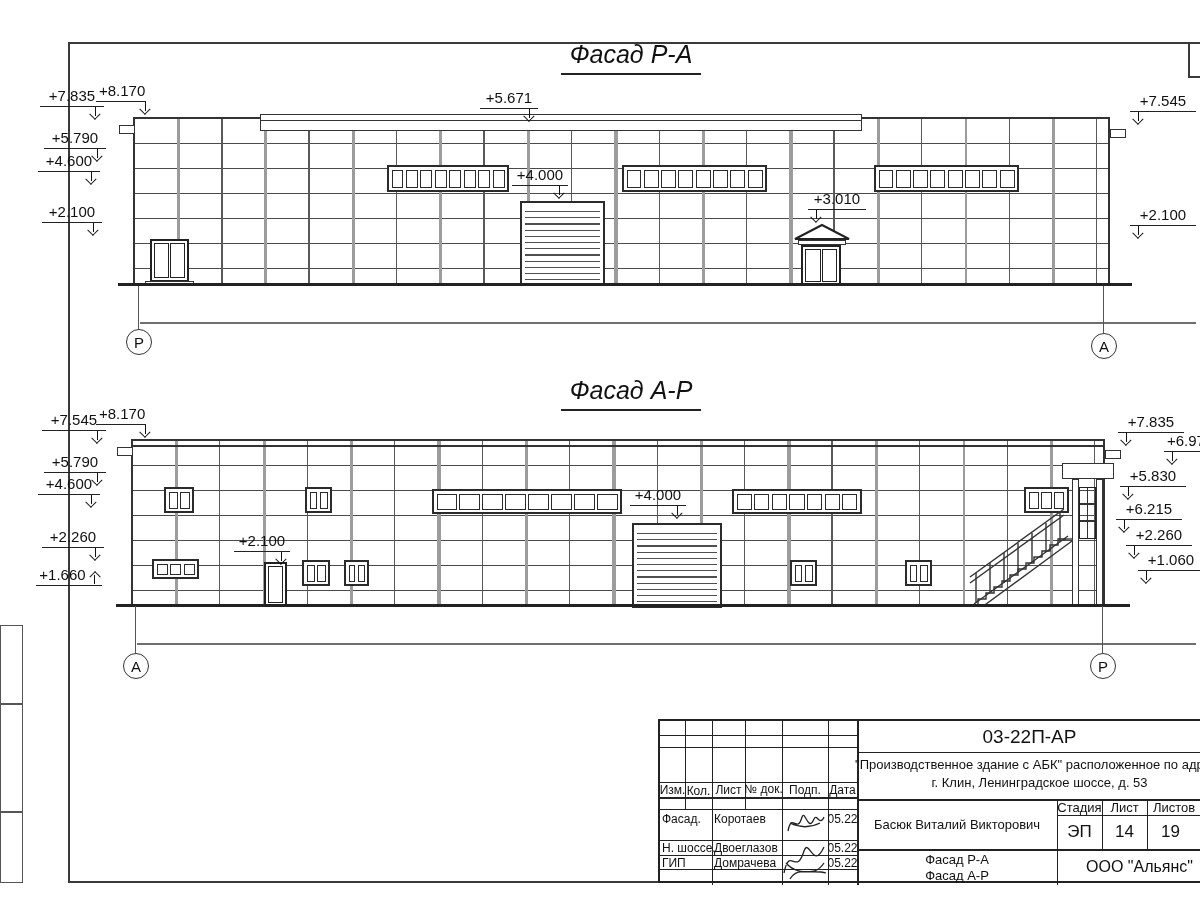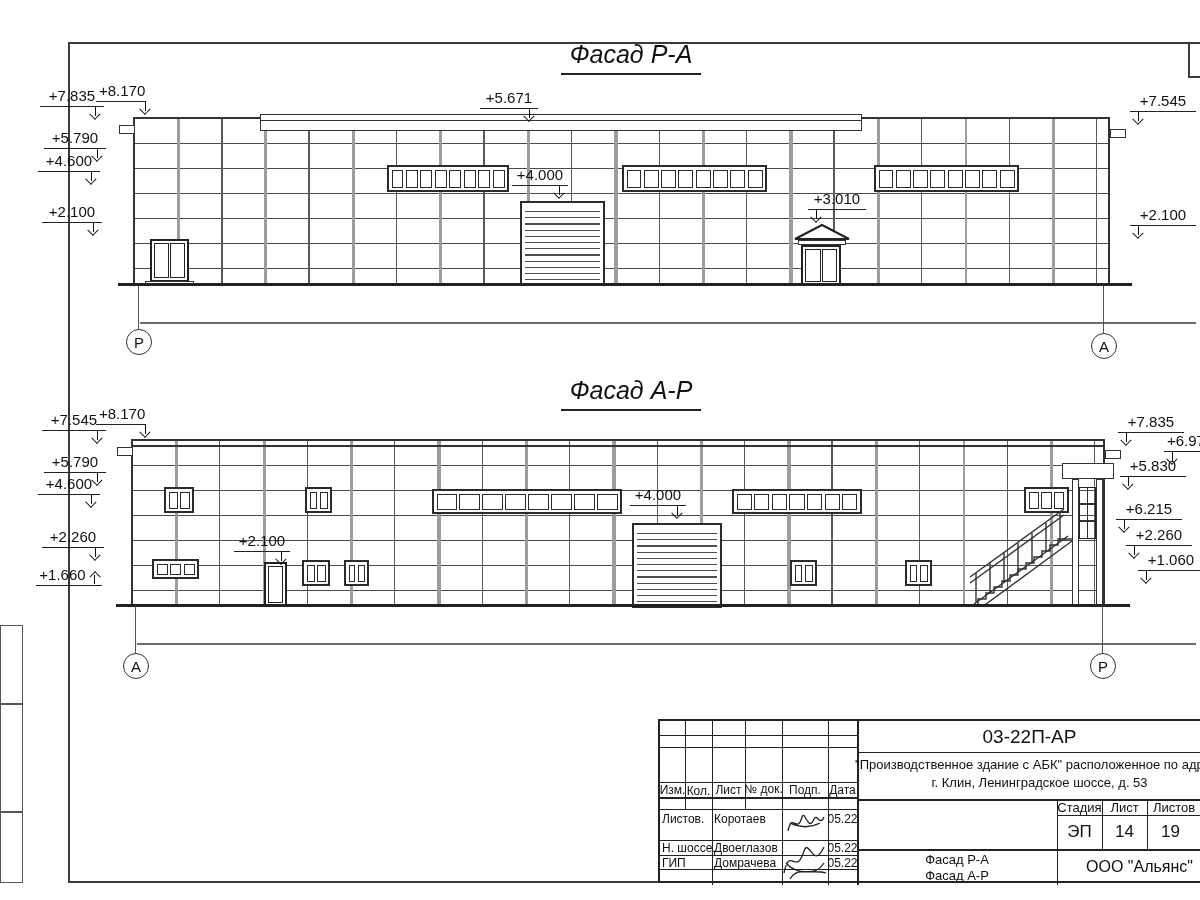--- a/index.html
+++ b/index.html
@@ -321,21 +321,21 @@
     </div>
 
   <div class="mark" style="left:1118px;top:414px;width:66px">
       <span class="t">+7.835</span>
       <span class="arr l"></span>
     </div>
   <div class="mark" style="left:1164px;top:433px;width:56px">
       <span class="t" style="text-align:left">+6.97</span>
       <span class="arr l"></span>
     </div>
-  <div class="mark" style="left:1120px;top:458px;width:66px">
+  <div class="mark" style="left:1120px;top:468px;width:66px">
       <span class="t">+5.830</span>
       <span class="arr l"></span>
     </div>
   <div class="mark" style="left:1116px;top:501px;width:66px">
       <span class="t">+6.215</span>
       <span class="arr l"></span>
     </div>
   <div class="mark" style="left:1126px;top:527px;width:66px">
       <span class="t">+2.260</span>
       <span class="arr l"></span>
@@ -380,21 +380,21 @@
     <div class="hl" style="left:397px;top:94px;width:165px"></div>
     <div class="hl" style="left:197px;top:128px;width:365px;height:1.8px"></div>
 
     <div class="tcell" style="left:0;top:61px;width:25px;height:15px">Изм.</div>
     <div class="tcell" style="left:25px;top:61px;width:27px;height:17px">Кол.</div>
     <div class="tcell" style="left:52px;top:61px;width:33px;height:15px">Лист</div>
     <div class="tcell" style="left:85px;top:61px;width:37px;height:14px">№ док.</div>
     <div class="tcell" style="left:122px;top:61px;width:46px;height:15px">Подп.</div>
     <div class="tcell" style="left:168px;top:61px;width:29px;height:15px">Дата</div>
 
-    <div class="tcell" style="left:2px;top:88px;width:50px;height:20px;justify-content:flex-start">Листов.</div>
+    <div class="tcell" style="left:2px;top:88px;width:50px;height:20px;justify-content:flex-start">Фасад.</div>
     <div class="tcell" style="left:54px;top:88px;width:68px;height:20px;justify-content:flex-start">Коротаев</div>
     <div class="tcell" style="left:168px;top:88px;width:29px;height:20px">05.22</div>
 
     <div class="tcell" style="left:2px;top:119px;width:50px;height:15px;justify-content:flex-start">Н. шоссе.</div>
     <div class="tcell" style="left:54px;top:119px;width:68px;height:15px;justify-content:flex-start">Двоеглазов</div>
     <div class="tcell" style="left:168px;top:119px;width:29px;height:15px">05.22</div>
 
     <div class="tcell" style="left:2px;top:134px;width:50px;height:15px;justify-content:flex-start">ГИП</div>
     <div class="tcell" style="left:54px;top:134px;width:68px;height:15px;justify-content:flex-start">Домрачева</div>
     <div class="tcell" style="left:168px;top:134px;width:29px;height:15px">05.22</div>
@@ -402,20 +402,21 @@
     <svg class="sig" style="left:124px;top:86px" width="42" height="32" fill="none" stroke="#222" stroke-width="1.3">
       <path d="M4 24 C8 4, 13 28, 18 10 C21 2, 24 26, 30 12 C33 6, 36 20, 40 10 M6 16 C14 20, 24 22, 36 16"></path>
     </svg>
     <svg class="sig" style="left:118px;top:112px" width="52" height="50" fill="none" stroke="#222" stroke-width="1.3">
       <path d="M6 40 C12 12, 18 44, 26 18 C31 4, 35 38, 46 14 M8 30 C20 44, 36 36, 48 40 M12 46 C22 30, 34 48, 46 30"></path>
     </svg>
 
     <div class="tcell" style="left:197px;top:0;width:345px;height:31px;font-size:19px">03-22П-АР</div>
     <div class="tcell" style="left:197px;top:34px;width:365px;height:18px;font-size:13px">"Производственное здание с АБК" расположенное по адресу</div>
     <div class="tcell" style="left:197px;top:52px;width:365px;height:18px;font-size:13px">г. Клин, Ленинградское шоссе, д. 53</div>
+    <div class="tcell" style="left:197px;top:78px;width:200px;height:50px;font-size:13px">Басюк Виталий Викторович</div>
 
     <div class="tcell" style="left:397px;top:78px;width:45px;height:16px;font-size:13px">Стадия</div>
     <div class="tcell" style="left:442px;top:78px;width:45px;height:16px;font-size:13px">Лист</div>
     <div class="tcell" style="left:487px;top:78px;width:75px;height:16px;font-size:13px;justify-content:flex-start;padding-left:6px">Листов</div>
     <div class="tcell" style="left:397px;top:94px;width:45px;height:34px;font-size:17px">ЭП</div>
     <div class="tcell" style="left:442px;top:94px;width:45px;height:34px;font-size:17px">14</div>
     <div class="tcell" style="left:487px;top:94px;width:75px;height:34px;font-size:17px;justify-content:flex-start;padding-left:14px">19</div>
 
     <div class="tcell" style="left:197px;top:130px;width:200px;height:16px;font-size:13px">Фасад Р-А</div>
     <div class="tcell" style="left:197px;top:146px;width:200px;height:16px;font-size:13px">Фасад А-Р</div>

